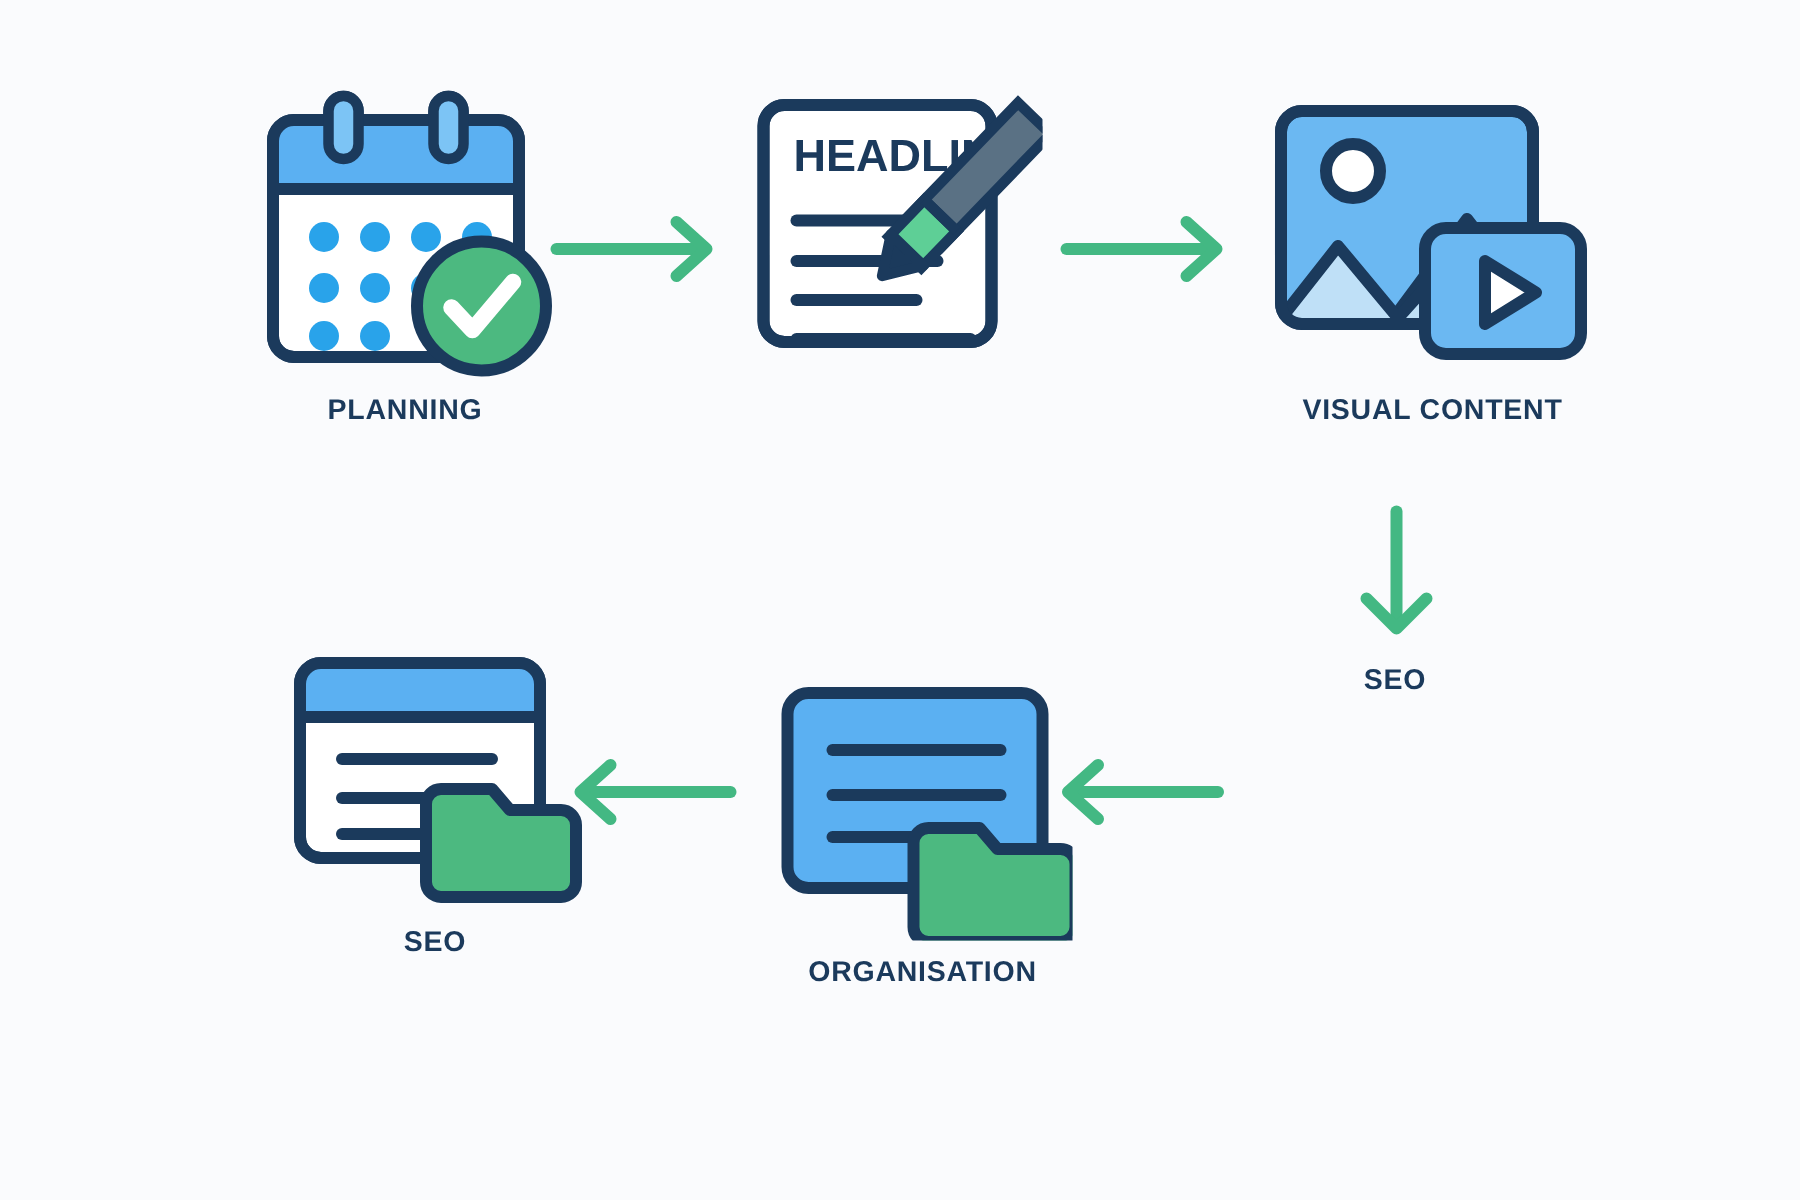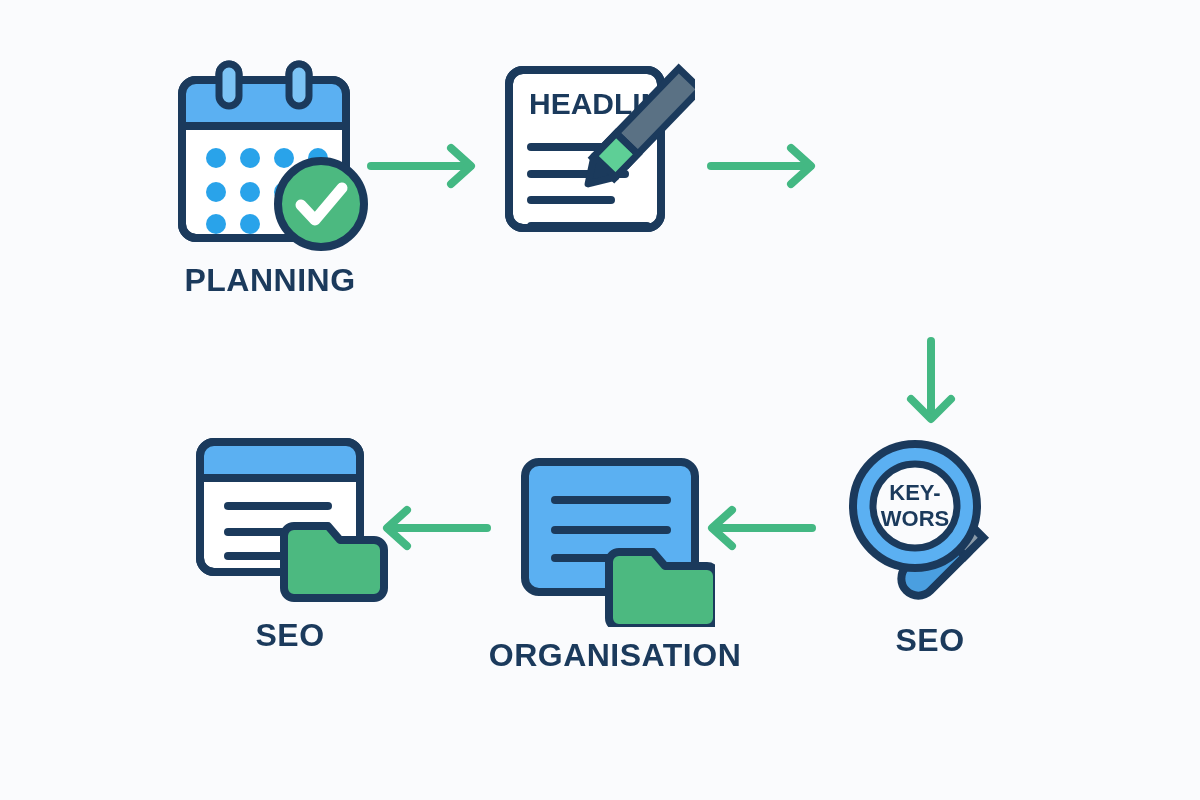--- a/index.html
+++ b/index.html
@@ -28,21 +28,21 @@
     justify-content: flex-start;
   }
   .node-icon {
     display: block;
     line-height: 0;
   }
   .node-label {
     margin-top: 12px;
     font-family: "Liberation Sans", sans-serif;
     font-weight: bold;
-    font-size: 32px;
+    font-size: 19px;
     letter-spacing: 0.5px;
     color: #1b3a5c;
     text-align: left;
     white-space: nowrap;
     line-height: 1.05;
   }
   .arrow {
     position: absolute;
     line-height: 0;
   }
@@ -120,37 +120,48 @@
         <g transform="rotate(44 125 96)">
           <rect x="112" y="-2" width="30" height="104" fill="#5a7184" stroke="#1b3a5c" stroke-width="7"></rect>
           <rect x="112" y="88" width="30" height="34" fill="#5ecf96" stroke="#1b3a5c" stroke-width="7"></rect>
           <path d="M112 120 l15 24 l15 -24 z" fill="#1b3a5c" stroke="#1b3a5c" stroke-width="7" stroke-linejoin="round"></path>
           <line x1="112" y1="88" x2="142" y2="88" stroke="#1b3a5c" stroke-width="7"></line>
         </g>
       </svg>
     </span>
   </div>
 
+  <div class="node" id="node-visual-content">
+    <span class="node-icon">
+      <svg width="230" height="200" viewBox="0 0 230 200" xmlns="http://www.w3.org/2000/svg">
+        <defs>
+          <clipPath id="imgclip">
+            <rect x="14" y="22" width="168" height="142" rx="14"></rect>
+          </clipPath>
+        </defs>
+
+        <rect x="14" y="22" width="168" height="142" rx="14" fill="#6bb8f2" stroke="#1b3a5c" stroke-width="8"></rect>
+        <g clip-path="url(#imgclip)">
+
+          <path d="M92 156 l46 -62 l56 72 h-158 z" fill="#bfe0f7" stroke="#1b3a5c" stroke-width="8" stroke-linejoin="round"></path>
+
+          <path d="M8 168 l44 -56 l40 48 l18 -20 l40 46 z" fill="#bfe0f7" stroke="#1b3a5c" stroke-width="8" stroke-linejoin="round"></path>
+        </g>
+
+        <circle cx="62" cy="62" r="18" fill="#ffffff" stroke="#1b3a5c" stroke-width="8"></circle>
+        <rect x="14" y="22" width="168" height="142" rx="14" fill="none" stroke="#1b3a5c" stroke-width="8"></rect>
+
+        <rect x="110" y="100" width="104" height="84" rx="14" fill="#6bb8f2" stroke="#1b3a5c" stroke-width="8"></rect>
+        <path d="M150 122 l34 21 l-34 21 z" fill="#ffffff" stroke="#1b3a5c" stroke-width="8" stroke-linejoin="round"></path>
+      </svg>
+    </span>
+    <div class="node-label">VISUAL CONTENT</div>
+  </div>
 
   <div class="node" id="node-seo-keywords">
-    <span class="node-icon">
-      <svg width="190" height="180" viewBox="0 0 190 180" xmlns="http://www.w3.org/2000/svg">
-
-        <g transform="rotate(45 118 112)">
-          <rect x="101" y="92" width="34" height="86" rx="17" fill="#4a9fe0" stroke="#1b3a5c" stroke-width="8"></rect>
-          <rect x="101" y="86" width="34" height="26" fill="#8a9aa8" stroke="#1b3a5c" stroke-width="8"></rect>
-        </g>
-
-        <circle cx="80" cy="74" r="62" fill="#5bb0f2" stroke="#1b3a5c" stroke-width="8"></circle>
-
-        <circle cx="80" cy="74" r="42" fill="#fafbfd" stroke="#1b3a5c" stroke-width="7"></circle>
-        <text x="80" y="68" text-anchor="middle" font-family="Liberation Sans, sans-serif" font-size="22" font-weight="bold" fill="#1b3a5c">KEY-</text>
-        <text x="80" y="94" text-anchor="middle" font-family="Liberation Sans, sans-serif" font-size="22" font-weight="bold" fill="#1b3a5c">WORS</text>
-      </svg>
-    </span>
     <div class="node-label">SEO</div>
   </div>
 
   <div class="node" id="node-organisation">
     <span class="node-icon">
       <svg width="200" height="175" viewBox="0 0 200 175" xmlns="http://www.w3.org/2000/svg">
 
         <rect x="10" y="10" width="170" height="130" rx="14" fill="#5bb0f2" stroke="#1b3a5c" stroke-width="8"></rect>
         <g stroke="#1b3a5c" stroke-width="8" stroke-linecap="round">
           <line x1="40" y1="48" x2="152" y2="48"></line>

